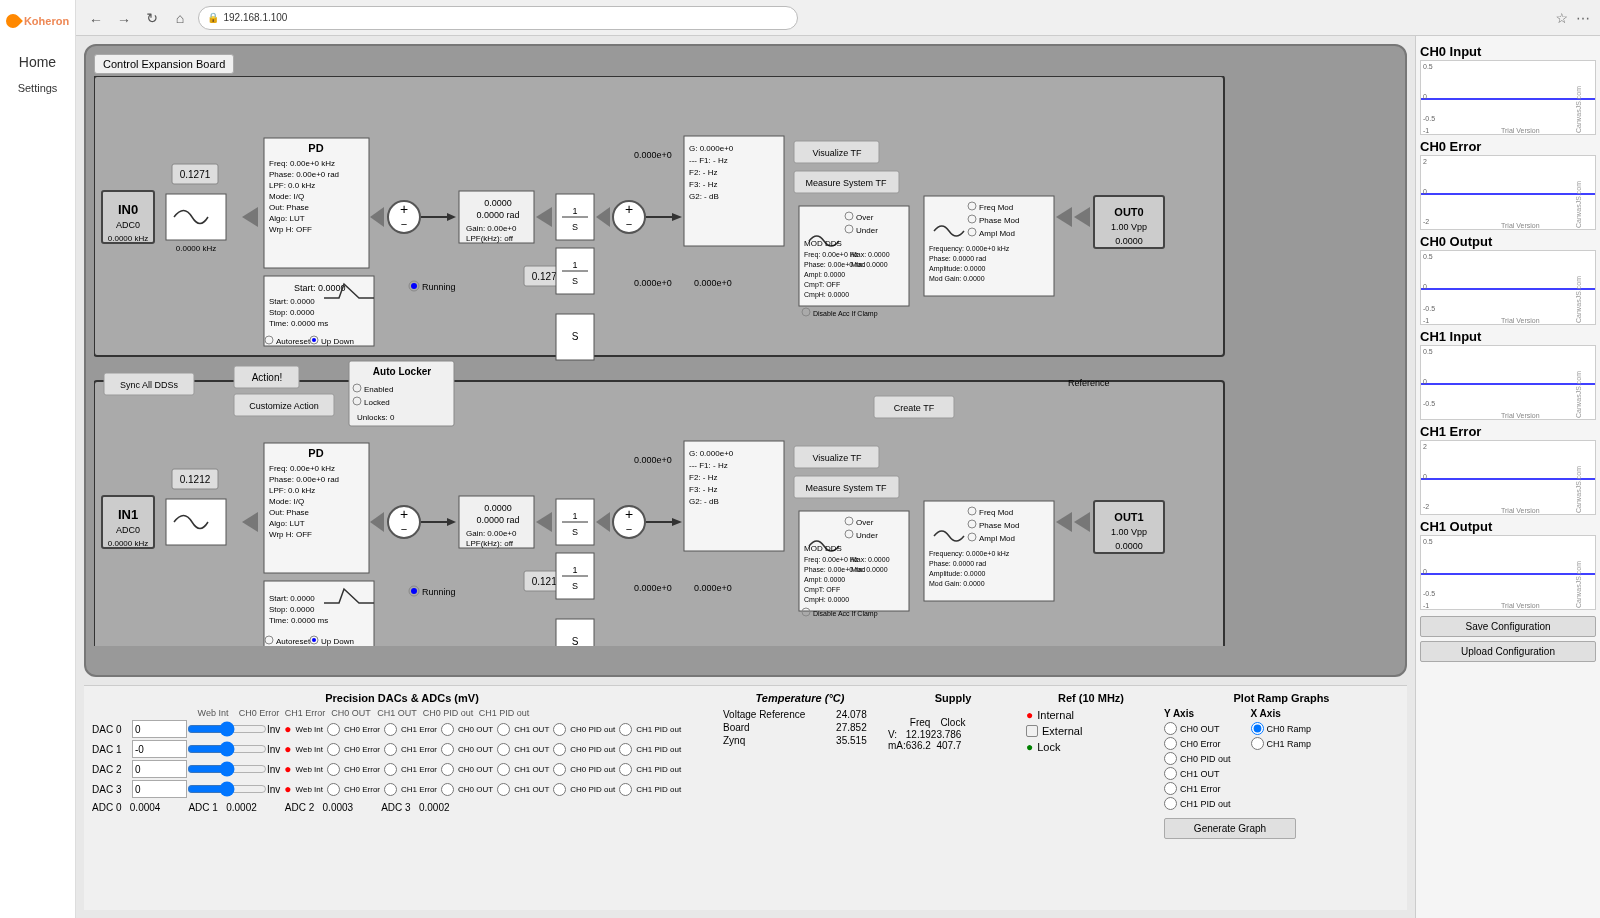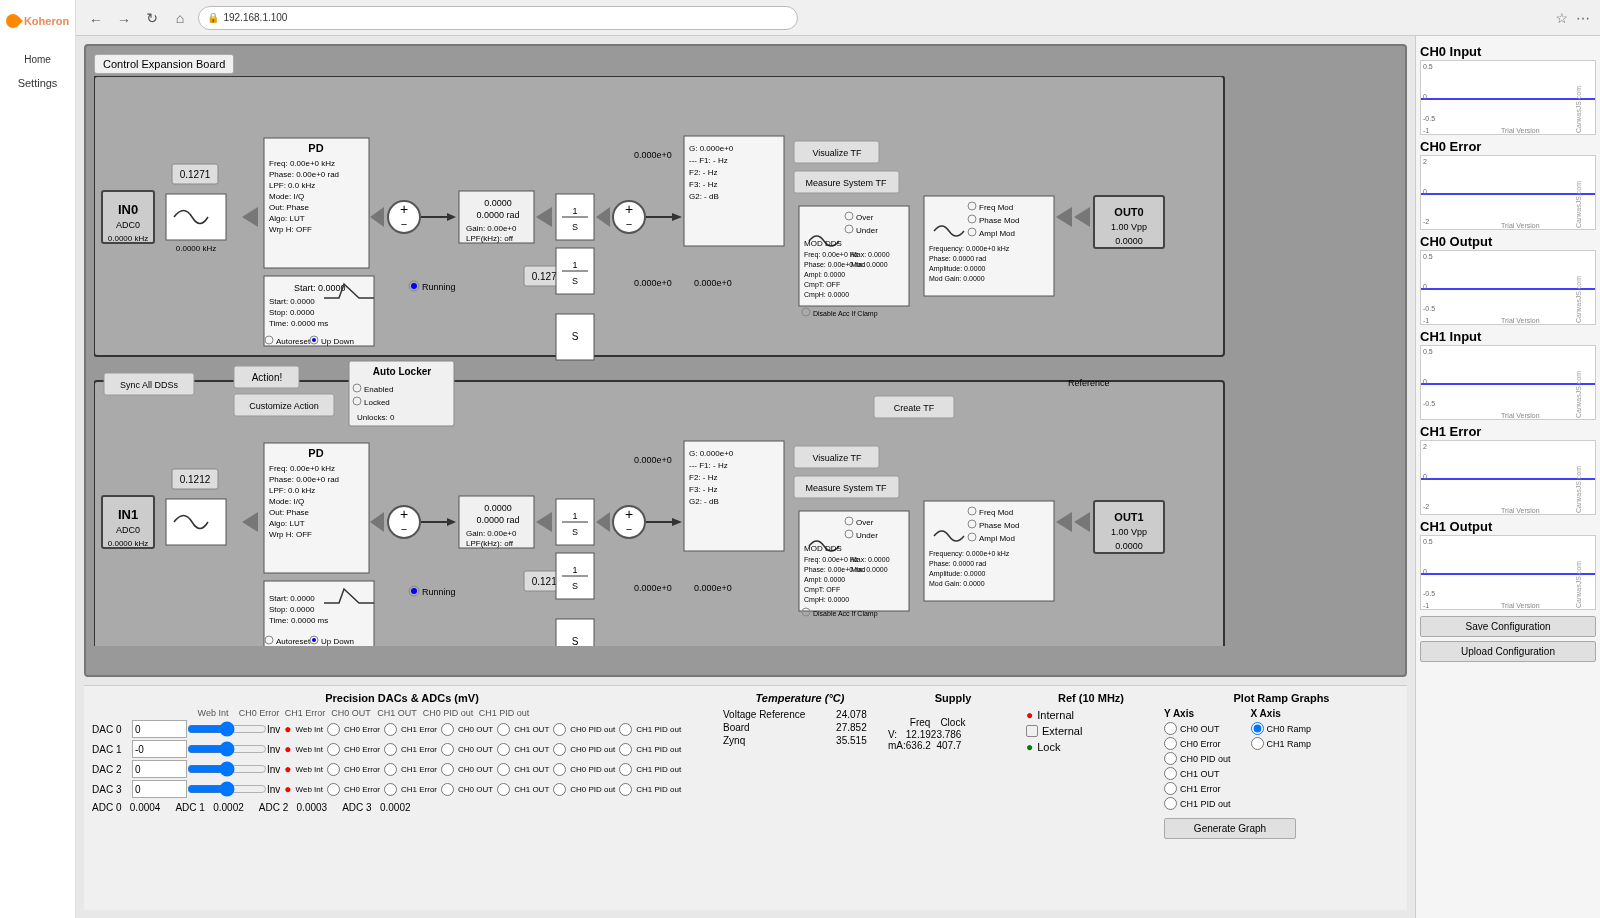--- a/index.html
+++ b/index.html
@@ -60,21 +60,21 @@
     .config-btn { background: #e0e0e0; border: 1px solid #aaa; border-radius: 2px; padding: 4px 8px; font-size: 10px; cursor: pointer; margin-top: 4px; width: 100%; }
   </style>
 </head>
 <body>
 
 <div id="sidebar">
   <div style="display:flex;align-items:center;gap:4px;margin-bottom:20px;margin-top:4px;">
     <div style="width:14px;height:14px;background:#f80;border-radius:50% 50% 0 50%;transform:rotate(-45deg);"></div>
     <span style="font-size:11px;font-weight:bold;color:#e85;">Koheron</span>
   </div>
-  <div style="width:100%;text-align:center;padding:6px 4px;cursor:pointer;font-size:10px;color:#333;">
+  <div style="width:100%;text-align:center;padding:6px 4px;cursor:pointer;font-size:14px;color:#333;">
     <span>Home</span>
   </div>
   <div style="width:100%;text-align:center;padding:6px 4px;cursor:pointer;font-size:11px;color:#333;">
     <span>Settings</span>
   </div>
 </div>
 
 <div id="main">
 
   <div id="browser-bar">
@@ -89,21 +89,21 @@
     <div class="url-bar-right">
       <span style="font-size:14px;color:#666;cursor:pointer;">☆</span>
       <span style="font-size:14px;color:#666;cursor:pointer;">⋯</span>
     </div>
   </div>
 
   <div id="content">
 
     <div id="main-panel">
 
-      <div id="control-board" style="position:relative;background:#999;border:2px solid #777;border-radius:4px;padding:6px;flex:1;">
+      <div id="control-board" style="position:relative;background:#999;border:2px solid #777;border-radius:12px;padding:6px;flex:1;">
         <div class="board-title">Control Expansion Board</div>
 
         <svg width="1140" height="570" style="position:absolute;top:30px;left:8px;">
 
           <rect x="0" y="0" width="1130" height="280" fill="#aaa" stroke="#333" stroke-width="2" rx="3"></rect>
           <rect x="0" y="305" width="1130" height="280" fill="#aaa" stroke="#333" stroke-width="2" rx="3"></rect>
 
           <rect x="8" y="115" width="52" height="52" fill="#ccc" stroke="#444" stroke-width="2" rx="2"></rect>
           <text x="34" y="138" text-anchor="middle" font-size="13" font-weight="bold">IN0</text>
           <text x="34" y="152" text-anchor="middle" font-size="9">ADC0</text>
@@ -504,21 +504,21 @@
                 <span>CH0 OUT</span>
               <input type="radio" name="dac3" style="">
                 <span>CH1 OUT</span>
               <input type="radio" name="dac3" style="">
                 <span>CH0 PID out</span>
               <input type="radio" name="dac3" style="">
                 <span>CH1 PID out</span>
             </div>
           </div>
 
-          <div style="display:flex;gap:15px;margin-top:4px;font-size:10px;">
+          <div style="display:flex;gap:28px;margin-top:4px;font-size:10px;">
             <span>ADC 0 &nbsp; 0.0004</span>
             <span>ADC 1 &nbsp; 0.0002</span>
             <span>ADC 2 &nbsp; 0.0003</span>
             <span>ADC 3 &nbsp; 0.0002</span>
           </div>
         </div>
 
         <div class="temp-section" style="width:160px;">
           <div class="temp-title">Temperature (°C)</div>
           <table class="temp-table">

